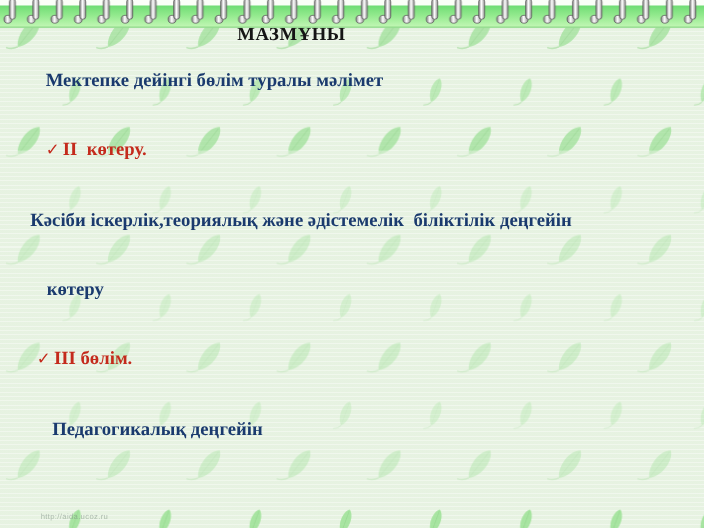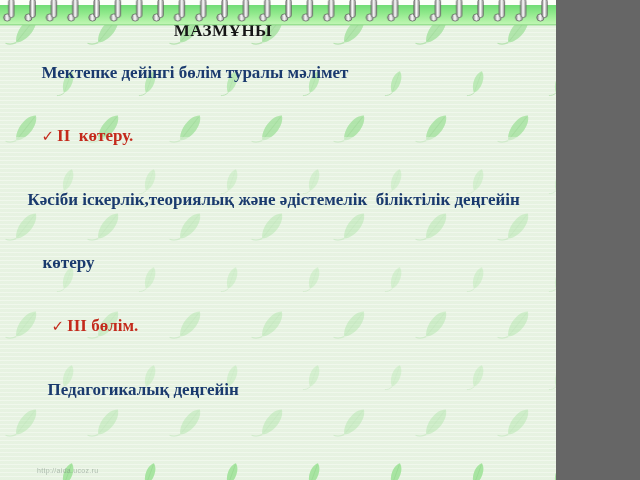--- a/index.html
+++ b/index.html
@@ -1,17 +1,17 @@
 <!DOCTYPE html>
 <html><head>
 <meta charset="utf-8">
 <style>
   html,body{margin:0;padding:0;background:#666;}
   .slide{
-    position:relative;width:556px;height:480px;overflow:hidden;
+    position:relative;width:640px;height:480px;overflow:hidden;
     background-color:#e8f3e3;
     background-image:repeating-linear-gradient(to bottom,
       rgba(255,255,255,0.35) 0px, rgba(255,255,255,0.35) 1px,
       rgba(220,238,214,0.12) 1px, rgba(220,238,214,0.12) 4px);
     font-family:"Liberation Serif", serif;
   }
   .bg-leaves{position:absolute;left:0;top:0;z-index:0;}
   .binding{position:absolute;left:0;top:0;z-index:3;}
   .content{position:relative;z-index:2;padding-top:21px;}
   .title{
@@ -89,21 +89,21 @@
     </div>
     <div class="line" style="padding-left:16px">
       <span class="chk red">✓</span><span class="red">II  көтеру.</span>
     </div>
     <div class="line" style="padding-left:2px">
       <span>Кәсіби іскерлік,теориялық және әдістемелік  біліктілік деңгейін</span>
     </div>
     <div class="line" style="padding-left:17px">
       <span>көтеру</span>
     </div>
-    <div class="line" style="padding-left:26px">
+    <div class="line" style="padding-left:8px">
       <span class="chk red">✓</span><span class="red">III бөлім.</span>
     </div>
     <div class="line" style="padding-left:22px">
       <span>Педагогикалық деңгейін</span>
     </div>
 
   </div>
 
   <div class="watermark">http://aida.ucoz.ru</div>
 </div>

